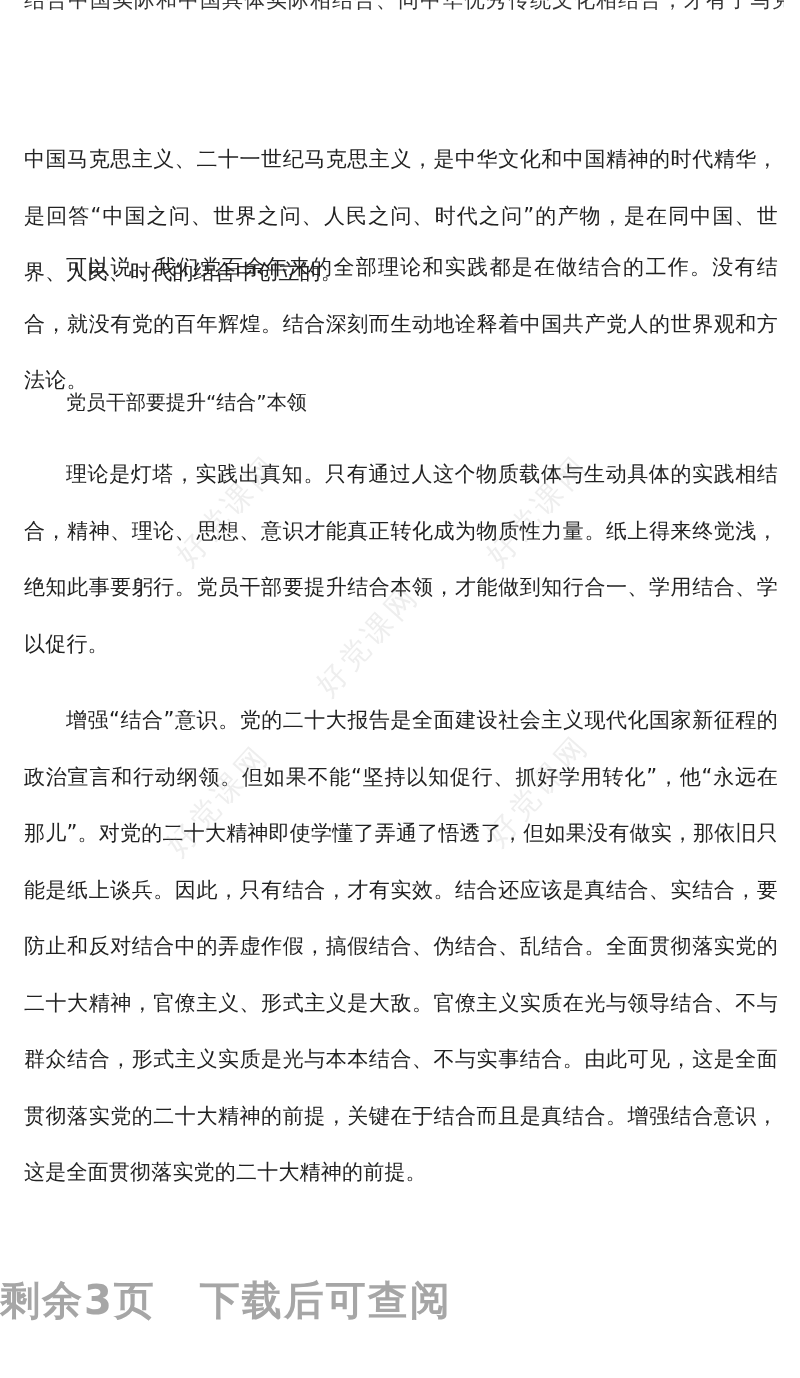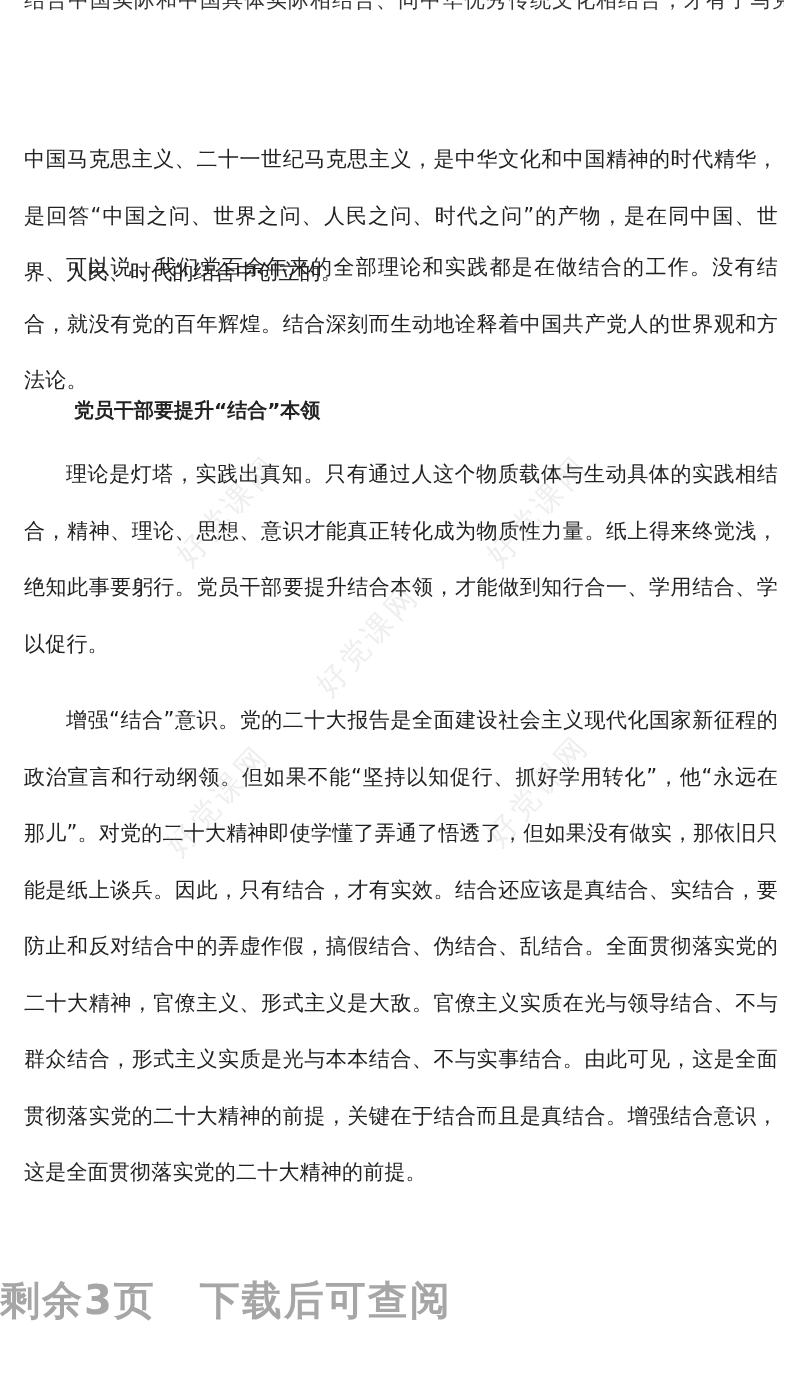--- a/index.html
+++ b/index.html
@@ -44,24 +44,24 @@
       letter-spacing: 0.2px;
       text-align: justify;
       margin: 0;
     }
     .para.indent { text-indent: 42px; }
     .heading {
       position: absolute;
       left: 62px;
       top: 378px;
       font-size: 20px;
-      font-weight: bold;
+      font-weight: normal;
       line-height: 40px;
       color: #222;
-      margin: 12px;
+      margin: 4px;
     }
     .watermark {
       position: absolute;
       font-size: 30px;
       color: rgba(150,150,150,0.16);
       transform: rotate(-48deg);
       white-space: nowrap;
       pointer-events: none;
       letter-spacing: 4px;
     }

